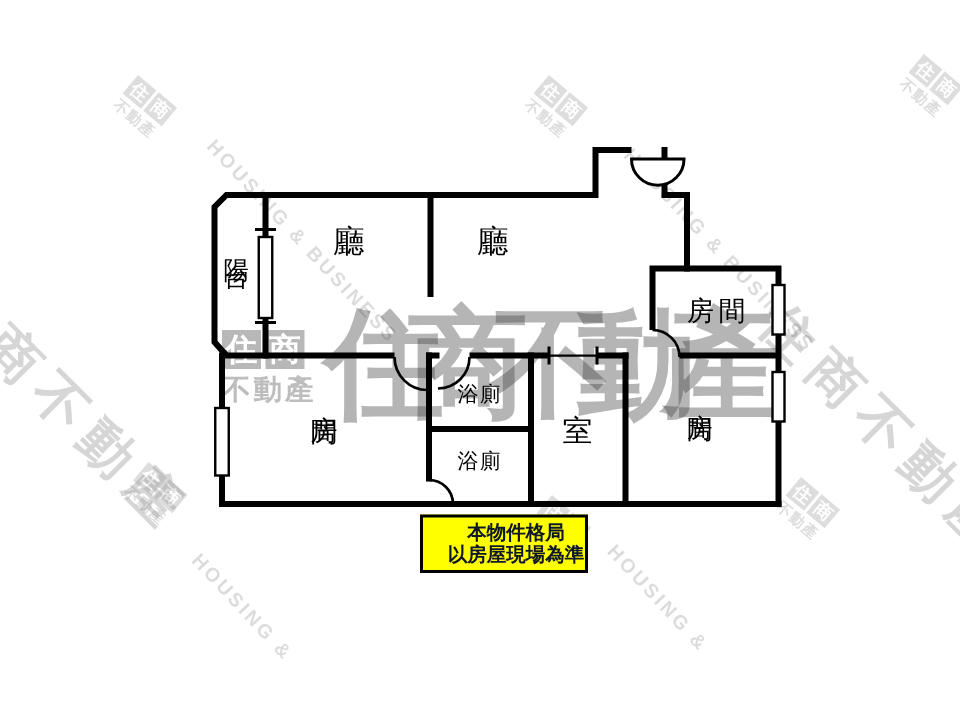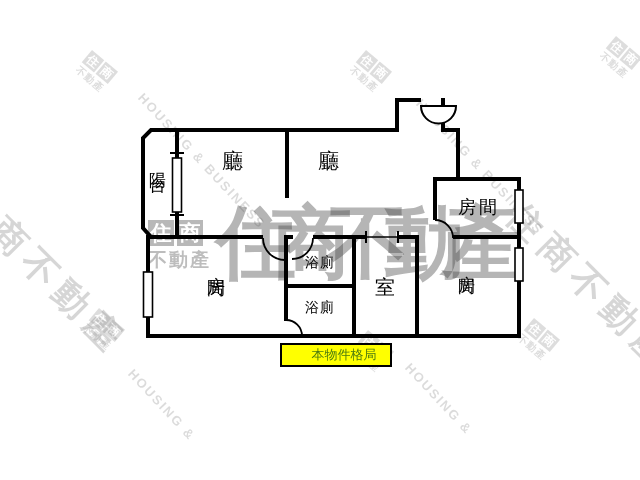--- a/index.html
+++ b/index.html
@@ -41,21 +41,21 @@
   .lbl-bed-left{left:204px;top:262px;font-size:18px;}
   .lbl-bed-br{left:455px;top:262px;font-size:17px;}
   .lbl-bath-up{left:305px;top:254px;font-size:14px;letter-spacing:1px;}
   .lbl-bath-low{left:305px;top:299px;font-size:14px;letter-spacing:1px;}
   .lbl-room-center{left:375px;top:274px;font-size:20px;}
   
   .notice{position:absolute;left:280px;top:343px;width:112px;z-index:4;
           background:#ffff00;border:2px solid #000;box-sizing:border-box;
           text-align:center;padding:2px 0 3px 0;
           font-family:"Liberation Serif","DejaVu Serif",serif;}
-  .notice div{font-size:13px;line-height:15px;font-weight:normal;color:#4d7c0f;margin-left:16px;}
+  .notice div{font-size:13px;line-height:15px;font-weight:bold;color:#0f172a;margin-left:16px;}
 </style>
 </head>
 <body>
 
 <div class="screen">
 
   <div class="wm wm-housing" style="left:146px;top:90px;">HOUSING &amp; BUSINESS</div>
   <div class="wm wm-housing" style="left:424px;top:96px;">HOUSING &amp; BUSINESS</div>
   <div class="wm wm-housing" style="left:136px;top:366px;">HOUSING &amp;</div>
   <div class="wm wm-housing" style="left:413px;top:360px;">HOUSING &amp;</div>
@@ -155,15 +155,16 @@
   <div class="room-label lbl-living-right">廳</div>
   <div class="room-label lbl-bed-tr">房間</div>
   <div class="room-label vertical lbl-bed-left">房間</div>
   <div class="room-label vertical lbl-bed-br">房間</div>
   <div class="room-label lbl-bath-up">浴廁</div>
   <div class="room-label lbl-bath-low">浴廁</div>
   <div class="room-label lbl-room-center">室</div>
 
   <div class="notice">
     <div>本物件格局</div>
+    <div>以房屋現場為準</div>
   </div>
 
 </div>
 
 </body></html>

